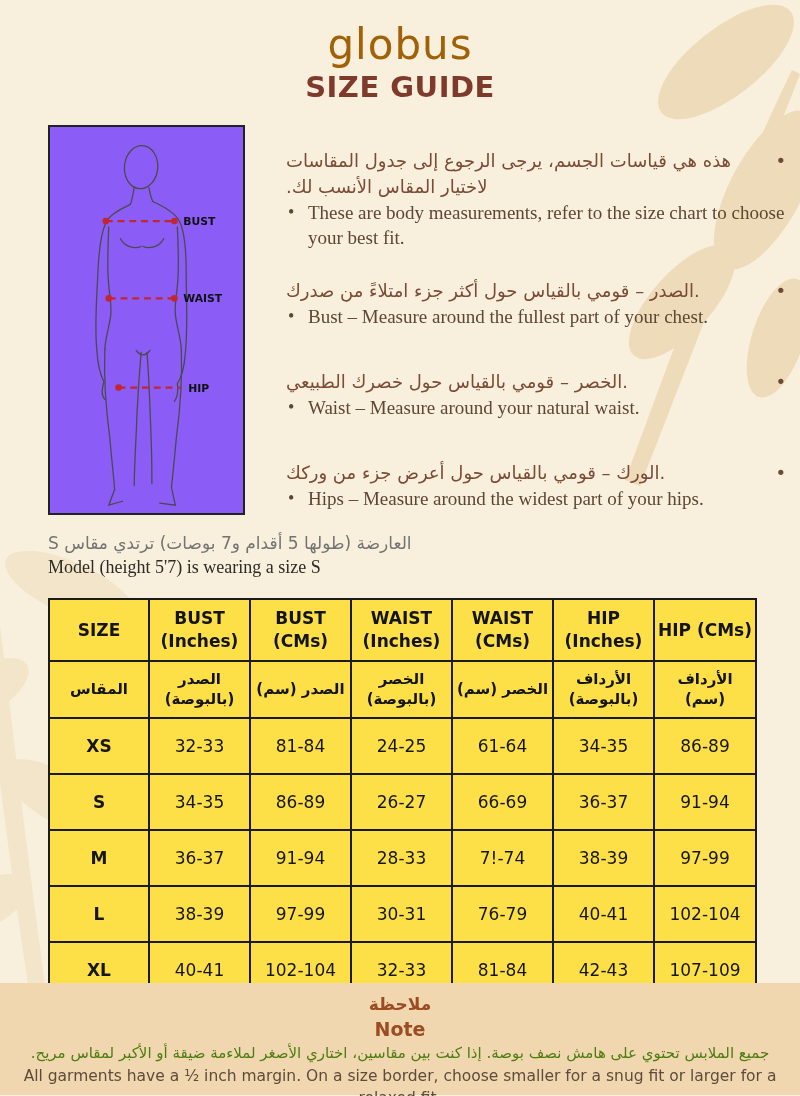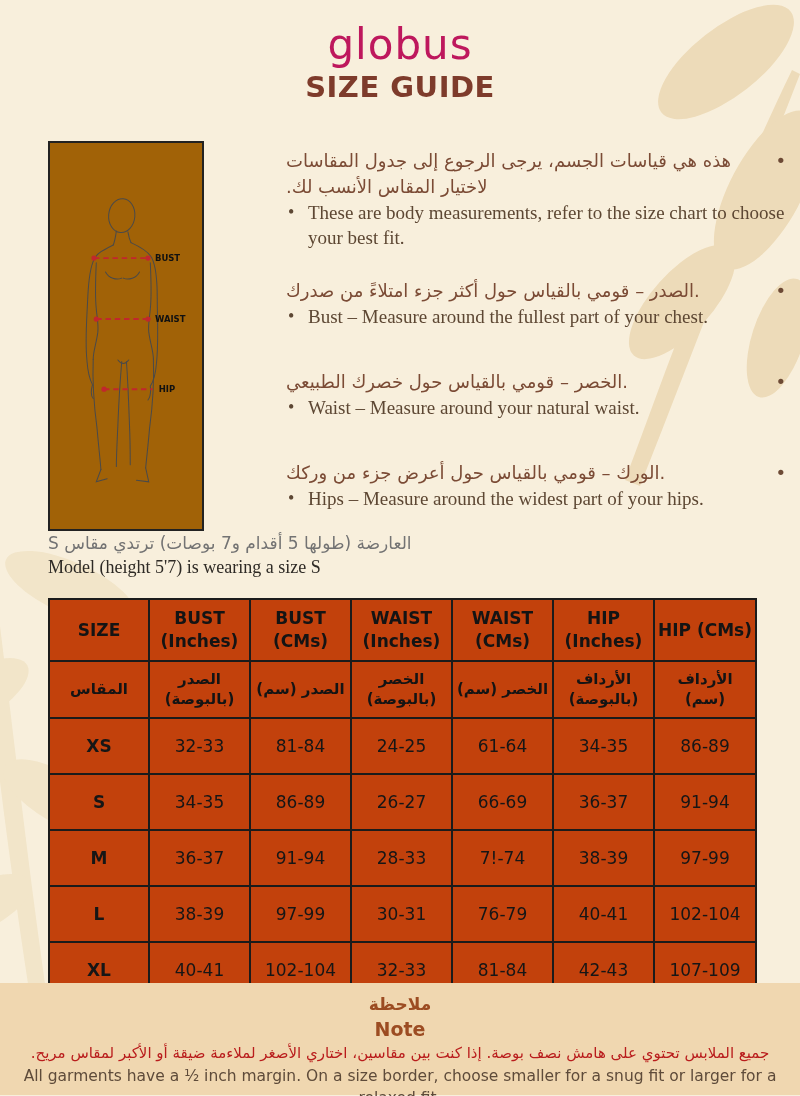--- a/index.html
+++ b/index.html
@@ -9,57 +9,57 @@
     background:#f8efdc;
   }
   .page{position:relative;width:800px;height:1096px;background:#f8efdc;overflow:hidden;}
 
   
   .leaf-tr{position:absolute;top:0;right:0;width:270px;height:500px;opacity:.85;}
   .leaf-left{position:absolute;top:548px;left:-70px;width:250px;height:480px;opacity:.75;}
 
   
   .header{position:absolute;top:22px;left:0;width:800px;text-align:center;}
-  .logo{font-size:42px;font-weight:400;color:#be185d;letter-spacing:1px;line-height:1.1;}
+  .logo{font-size:42px;font-weight:400;color:#a16207;letter-spacing:1px;line-height:1.1;}
   .title{margin:4px 0 0 0;font-size:29px;font-weight:bold;color:#7e3b2b;letter-spacing:.5px;line-height:1.1;}
 
   
-  .figure-box{position:absolute;left:48px;top:125px;width:156px;height:390px;background:#a16207;
-    border:2px solid #222;box-sizing:border-box;margin-top:16px;}
+  .figure-box{position:absolute;left:48px;top:125px;width:197px;height:390px;background:#8b5cf6;
+    border:2px solid #222;box-sizing:border-box;}
   .figure-box svg{display:block;width:100%;height:100%;}
 
   
   .bullets{position:absolute;left:286px;top:148px;width:502px;}
   .bullet-group{margin-bottom:40px;}
   .bullet-group:first-child{margin-bottom:28px;}
   .b{position:relative;}
   .b.ar{direction:rtl;text-align:left;padding-right:22px;color:#7b4b35;font-size:18px;line-height:26px;}
   .b.ar::before{content:"\2022";position:absolute;right:2px;top:0;color:#6d4a35;font-size:18px;}
   .b.en{padding-left:22px;color:#5d4733;font-family:"Liberation Serif", serif;font-size:19px;line-height:25px;}
   .b.en::before{content:"\2022";position:absolute;left:2px;top:0;color:#5d4733;font-size:18px;}
 
   
   .model-note{position:absolute;left:48px;top:531px;width:520px;}
   .model-ar{direction:rtl;text-align:left;color:#737373;font-size:17px;line-height:24px;}
   .model-en{color:#2e2a25;font-family:"Liberation Serif", serif;font-size:18px;line-height:24px;}
 
   
   .size-table{position:absolute;left:48px;top:598px;}
-  table{border-collapse:collapse;table-layout:fixed;width:707px;background:#c2410c;}
+  table{border-collapse:collapse;table-layout:fixed;width:707px;background:#fde047;}
   th,td{border:2px solid #1b1b1b;text-align:center;vertical-align:middle;padding:0 2px;box-sizing:border-box;}
   tr.hdr-en th{height:62px;font-size:17px;font-weight:bold;color:#141414;line-height:1.35;}
   tr.hdr-ar th{height:57px;font-size:15px;font-weight:bold;color:#141414;direction:rtl;line-height:1.3;}
   tr.data td{height:56px;font-size:17px;color:#161616;}
   tr.data td.size{font-weight:bold;}
 
   
   .note-band{position:absolute;left:0;top:983px;width:800px;height:112px;background:#f0d7b0;text-align:center;}
   .note-title-ar{direction:rtl;margin-top:9px;font-size:17px;font-weight:bold;color:#9c4c22;line-height:24px;}
   .note-title-en{font-size:19px;font-weight:bold;color:#9c4c22;line-height:26px;}
-  .note-body-ar{direction:rtl;font-size:15px;color:#b91c1c;line-height:23px;padding:0 18px;}
+  .note-body-ar{direction:rtl;font-size:15px;color:#4d7c0f;line-height:23px;padding:0 18px;}
   .note-body-en{font-size:15.5px;color:#5e4b3a;line-height:22px;padding:0 10px;}
 </style>
 </head>
 <body>
 
 <div class="page">
 
   <svg class="leaf-tr" viewBox="0 0 270 500" aria-hidden="true">
     <g fill="#ecd8b3">
       <path d="M95 480 C 140 360 185 230 262 70 L270 74 C 205 240 160 360 110 486 Z"></path>

